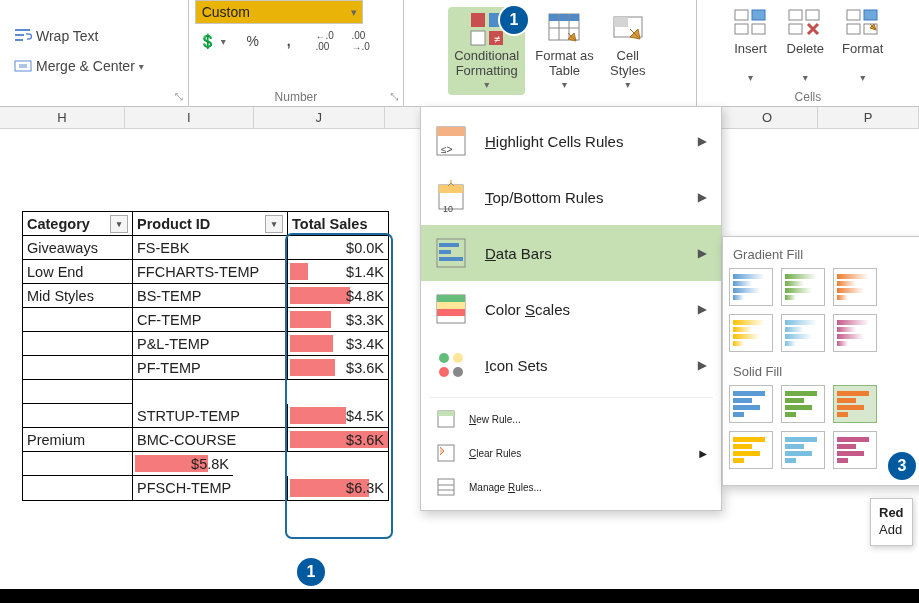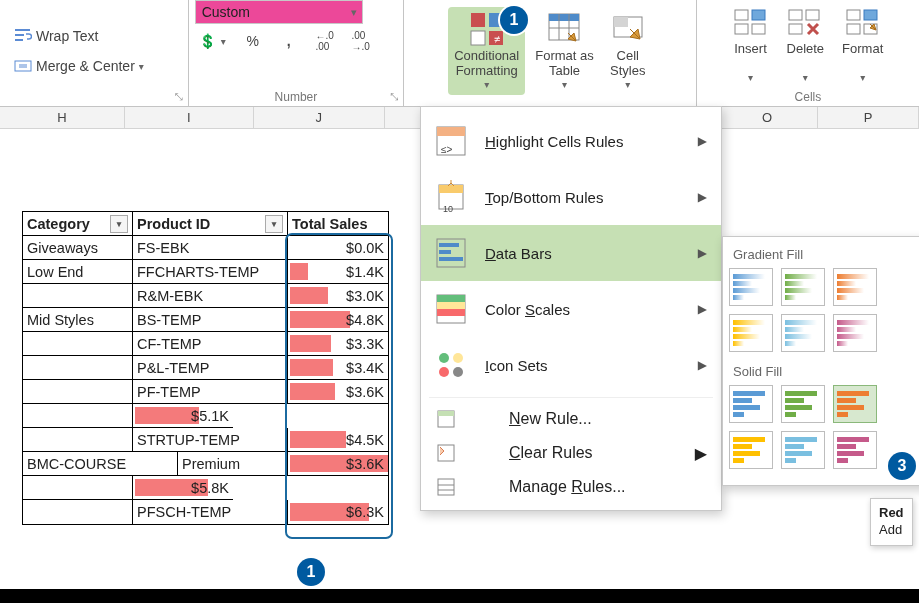--- a/index.html
+++ b/index.html
@@ -159,21 +159,21 @@
     padding:0 14px 0 10px;
     font-size:15px;
     position:relative;
   }
   .dd-item.hl{background:var(--green-hl);}
   .dd-item .dd-ico{width:40px;height:40px;display:flex;align-items:center;justify-content:center;margin-right:14px;}
   .dd-item .arrow{margin-left:auto;color:#555;font-size:12px;}
   .dd-sep{height:1px;background:#eee;margin:4px 8px;}
   .dd-small{
     display:flex;align-items:center;
-    height:34px;padding:0 14px 0 14px;font-size:16px;gap:40px;
+    height:34px;padding:0 14px 0 14px;font-size:10px;
   }
   .dd-small .dd-ico{width:22px;height:22px;margin-right:12px;display:flex;align-items:center;justify-content:center;}
   .accel{text-decoration:underline;}
   
   .sub-menu{
     position:absolute;
     left:722px; top:236px;
     width:195px;
     background:#fff;
     border:1px solid var(--menu-border);
@@ -209,21 +209,21 @@
   }
   
   .bottom-bar{position:absolute;left:0;right:0;bottom:0;height:14px;background:#000;}
   
   .combo{
     border:1px solid #c7c7c7;
     height:22px; line-height:22px;
     padding:0 20px 0 6px;
     font-size:14px;
     position:relative;
-    background:#ec4899;
+    background:#eab308;
     min-width:140px;
   }
   .combo::after{content:"▾";position:absolute;right:5px;top:0;font-size:11px;color:#666;}
 </style>
 </head>
 <body>
 
 <div class="ribbon">
 
   <div class="ribbon-group" style="width:178px">
@@ -410,25 +410,20 @@
           <div class="cell c-cat">Giveaways</div>
           <div class="cell c-prod">FS-EBK</div>
           <div class="cell c-sales"><span class="databar" style="width:0%;"></span><span class="databar-val">$0.0K</span></div>
         </div>
         <div class="drow">
           <div class="cell c-cat">Low End</div>
           <div class="cell c-prod">FFCHARTS-TEMP</div>
           <div class="cell c-sales"><span class="databar" style="width:18%;"></span><span class="databar-val">$1.4K</span></div>
         </div>
         <div class="drow">
-          <div class="cell c-cat"></div>
-          <div class="cell c-prod">R&amp;M-EBK</div>
-          <div class="cell c-sales"><span class="databar" style="width:38%;"></span><span class="databar-val">$3.0K</span></div>
-        </div>
-        <div class="drow">
           <div class="cell c-cat">Mid Styles</div>
           <div class="cell c-prod">BS-TEMP</div>
           <div class="cell c-sales"><span class="databar" style="width:60%;"></span><span class="databar-val">$4.8K</span></div>
         </div>
         <div class="drow">
           <div class="cell c-cat"></div>
           <div class="cell c-prod">CF-TEMP</div>
           <div class="cell c-sales"><span class="databar" style="width:41%;"></span><span class="databar-val">$3.3K</span></div>
         </div>
         <div class="drow">
@@ -436,30 +431,29 @@
           <div class="cell c-prod">P&amp;L-TEMP</div>
           <div class="cell c-sales"><span class="databar" style="width:43%;"></span><span class="databar-val">$3.4K</span></div>
         </div>
         <div class="drow">
           <div class="cell c-cat"></div>
           <div class="cell c-prod">PF-TEMP</div>
           <div class="cell c-sales"><span class="databar" style="width:45%;"></span><span class="databar-val">$3.6K</span></div>
         </div>
         <div class="drow">
           <div class="cell c-cat"></div>
-          <div class="cell c-sales"><span class="databar" style="width:64%;"></span><span class="databar-val">$5.1K</span></div>
         </div>
         <div class="drow">
           <div class="cell c-cat"></div>
           <div class="cell c-prod">STRTUP-TEMP</div>
           <div class="cell c-sales"><span class="databar" style="width:56%;"></span><span class="databar-val">$4.5K</span></div>
         </div>
         <div class="drow">
+          <div class="cell c-cat">Premium</div>
           <div class="cell c-prod">BMC-COURSE</div>
-          <div class="cell c-cat">Premium</div>
           <div class="cell c-sales"><span class="databar" style="width:100%;"></span><span class="databar-val">$3.6K</span></div>
         </div>
         <div class="drow">
           <div class="cell c-cat"></div>
           <div class="cell c-sales"><span class="databar" style="width:73%;"></span><span class="databar-val">$5.8K</span></div>
         </div>
         <div class="drow last">
           <div class="cell c-cat"></div>
           <div class="cell c-prod">PFSCH-TEMP</div>
           <div class="cell c-sales"><span class="databar" style="width:79%;"></span><span class="databar-val">$6.3K</span></div>

